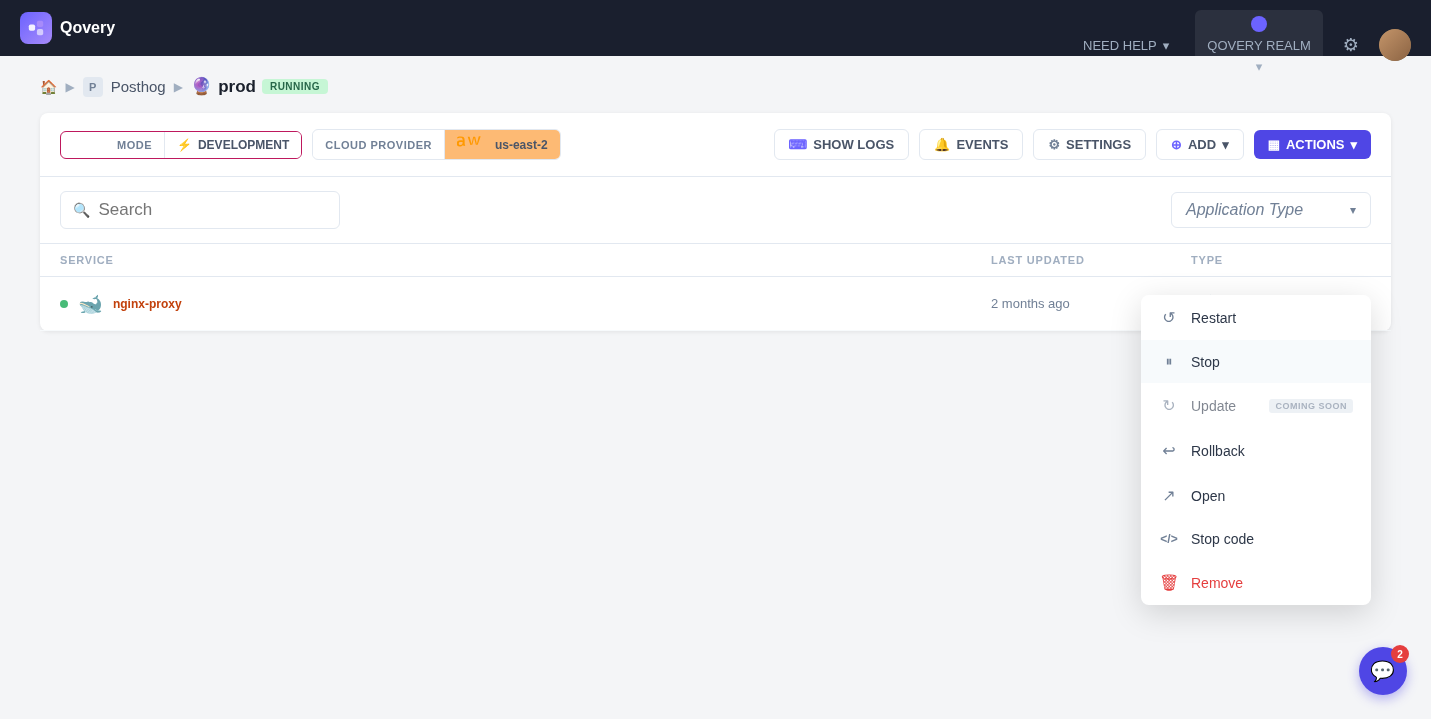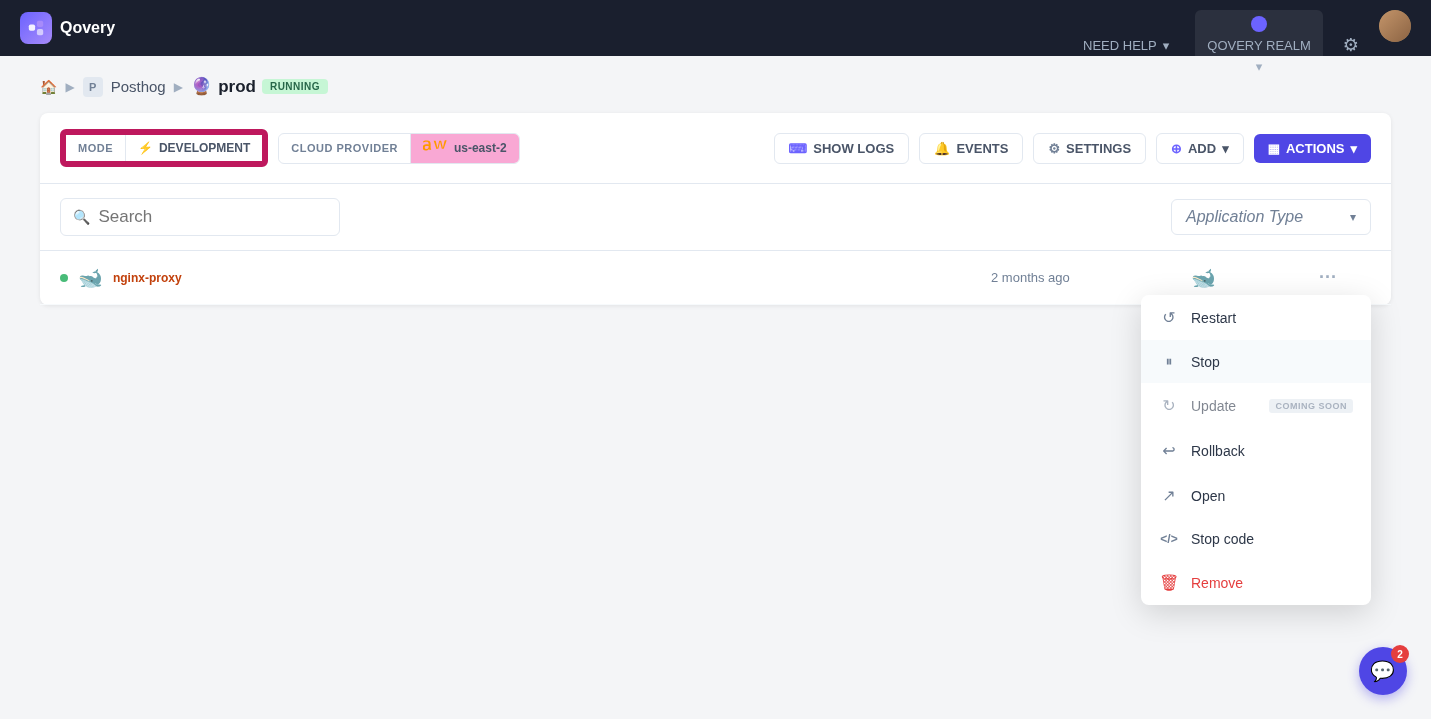--- a/index.html
+++ b/index.html
@@ -16,21 +16,21 @@
     }
     .navbar-left { display: flex; align-items: center; gap: 8px; }
     .logo-icon {
       width: 32px; height: 32px;
       background: linear-gradient(135deg, #6c63ff, #a78bfa);
       border-radius: 8px;
       display: flex; align-items: center; justify-content: center;
       color: white; font-weight: bold; font-size: 14px;
     }
     .logo-text { color: white; font-size: 16px; font-weight: 600; }
-    .navbar-right { display: flex; gap: 16px; margin-top: 34px; }
+    .navbar-right { display: flex; align-items: center; gap: 16px; margin-top: 34px; }
     .nav-btn {
       display: flex; align-items: center; gap: 6px;
       color: #a0aec0; font-size: 13px; cursor: pointer;
       padding: 6px 10px; border-radius: 6px;
       border: none; background: transparent;
     }
     .realm-btn {
       display: flex; align-items: center; gap: 6px;
       background: rgba(255,255,255,0.08);
       color: #a0aec0; font-size: 13px;
@@ -74,33 +74,33 @@
       box-shadow: 0 1px 4px rgba(0,0,0,0.08);
       overflow: visible;
     }
 
     
     .toolbar {
       padding: 16px 20px;
       display: flex; align-items: center; gap: 10px;
       border-bottom: 1px solid #e2e8f0;
     }
-    .mode-group { display: flex; align-items: center; gap: 0; border: 6px solid #be185d; border-radius: 6px; overflow: hidden; }
+    .mode-group { display: flex; align-items: center; gap: 0; border: 1px solid #be185d; border-radius: 6px; overflow: hidden; padding-left: 44px; }
     .mode-label { padding: 6px 12px; font-size: 11px; color: #718096; font-weight: 600; letter-spacing: 0.5px; background: white; }
     .mode-value {
       display: flex; align-items: center; gap: 6px;
       padding: 6px 12px; font-size: 12px; color: #4a5568;
       font-weight: 600; background: white; border-left: 1px solid #e2e8f0;
     }
     .cloud-group { display: flex; align-items: center; gap: 0; border: 1px solid #e2e8f0; border-radius: 6px; overflow: hidden; }
     .cloud-label { padding: 6px 12px; font-size: 11px; color: #718096; font-weight: 600; letter-spacing: 0.5px; background: white; }
     .cloud-value {
-      display: flex; align-items: center; gap: 7px;
+      display: flex; align-items: center; gap: 14px;
       padding: 6px 12px; font-size: 12px; color: #4a5568;
-      font-weight: 600; background: #f9a8d4; border-left: 1px solid #e2e8f0; justify-content: center;
+      font-weight: 600; background: #fdba74; border-left: 1px solid #e2e8f0; justify-content: center;
     }
     .aws-logo { font-size: 14px; }
     .toolbar-spacer { flex: 1; }
     .action-btn {
       display: flex; align-items: center; gap: 6px;
       padding: 7px 14px; border-radius: 6px;
       font-size: 13px; font-weight: 600;
       cursor: pointer; border: 1px solid #e2e8f0;
       background: white; color: #4a5568;
     }
@@ -316,20 +316,26 @@
       <span class="search-icon">🔍</span>
       <input class="search-input" type="text" placeholder="Search" style="">
     </div>
     <div class="filter-spacer"></div>
     <div class="app-type-select">
       <span class="app-type-text">Application Type</span>
       <span class="chevron-down">▾</span>
     </div>
   </div>
 
+  <div class="table-header">
+    <span class="col-header">SERVICE</span>
+    <span class="col-header">LAST UPDATED</span>
+    <span class="col-header">TYPE</span>
+    <span class="col-header"></span>
+  </div>
 
   <div class="table-row">
     <div class="service-cell">
       <span class="status-dot"></span>
       <span class="service-icon">🐋</span>
       <span class="service-name">nginx-proxy</span>
     </div>
     <div class="last-updated">2 months ago</div>
     <div class="type-icon">🐋</div>
     <div>

